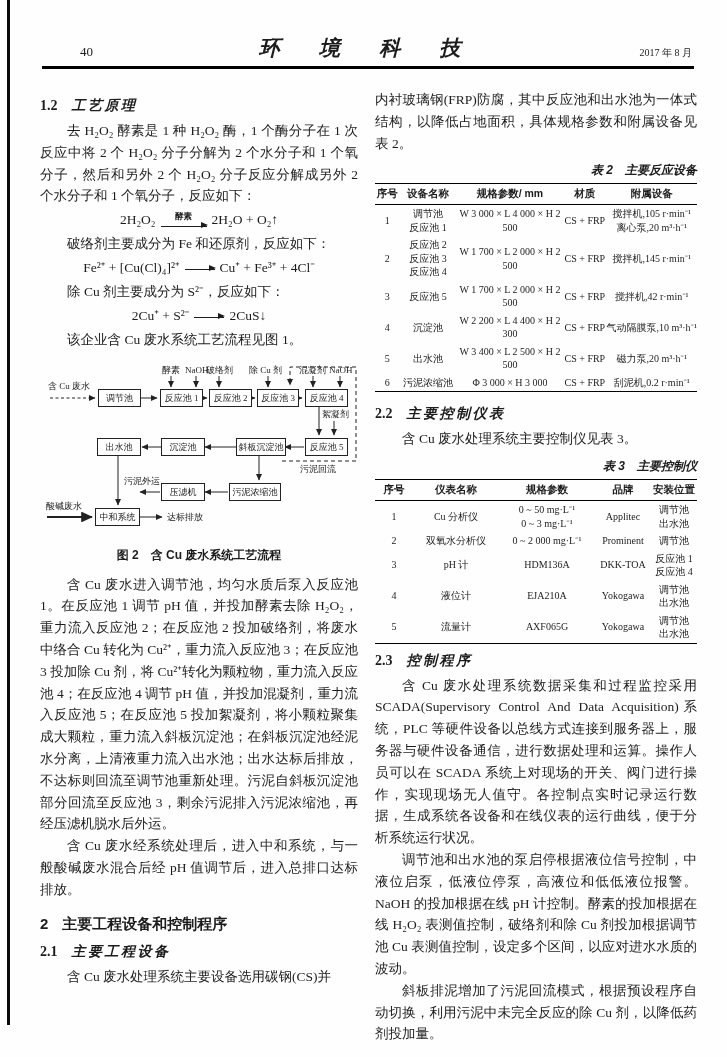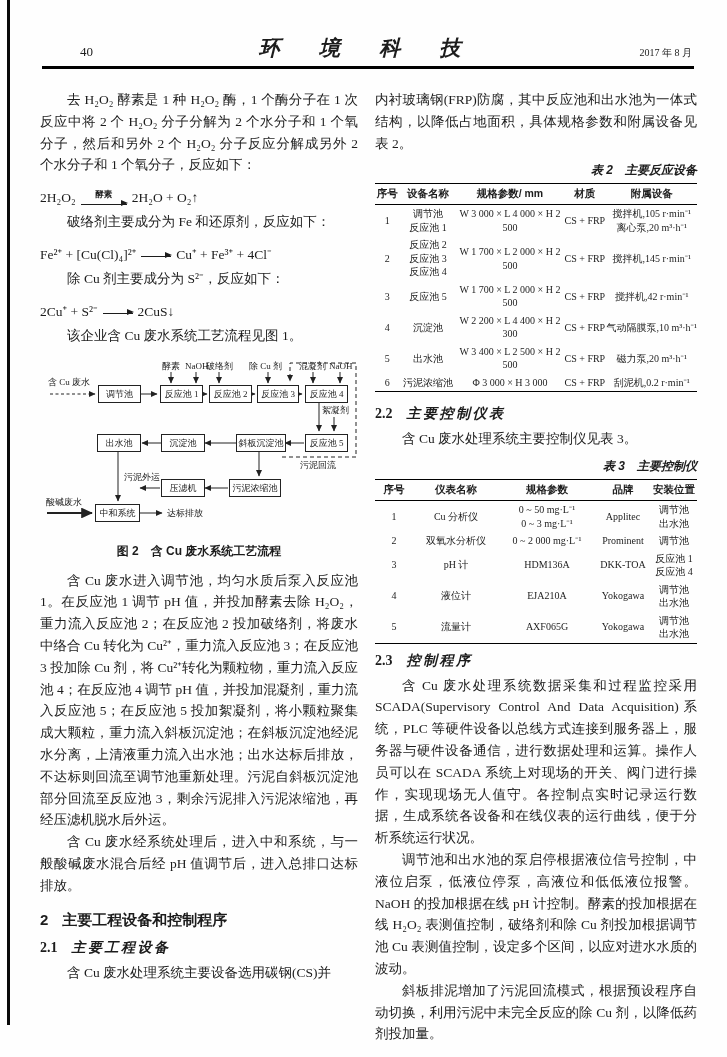--- a/index.html
+++ b/index.html
@@ -27,21 +27,21 @@
   .col-l{width:318px;flex:none;}
   .col-r{width:322px;flex:none;}
   p.body{margin:0;font-size:13.5px;line-height:21.8px;text-align:justify;}
   p.ind{text-indent:2em;}
   h3.sub{margin:7px 0 4px;font-size:14px;font-weight:bold;font-style:italic;line-height:20px;}
   h3.sub .hnum{font-style:normal;margin-right:14px;}
   h3.sub .htitle{letter-spacing:2.5px;}
   h2.main{font-family:"Liberation Sans",sans-serif;font-size:15px;font-weight:bold;margin:13px 0 8px;line-height:20px;}
   h2.main .hnum{margin-right:14px;}
   
-  .eq{font-size:13.5px;line-height:22px;margin:11px 0 2px;white-space:nowrap;}
+  .eq{text-align:center;font-size:13.5px;line-height:22px;margin:2px 0 2px;white-space:nowrap;}
   .rxn{display:inline-flex;flex-direction:column;align-items:center;vertical-align:middle;margin:0 5px;}
   .rxn-label{font-size:8.5px;font-weight:bold;line-height:9px;}
   .shaft{display:block;width:46px;height:1px;background:#1c1c1c;position:relative;margin:5px 0 4px;}
   .shaft.short{width:30px;}
   .shaft::after{content:"";position:absolute;right:-1px;top:-3.5px;
     border-left:7px solid #1c1c1c;border-top:3.5px solid transparent;border-bottom:3.5px solid transparent;}
   
   .figure{position:relative;width:330px;height:178px;margin:10px 0 2px -2px;}
   .figure svg{position:absolute;left:0;top:0;}
   .fnode{position:absolute;height:16px;border:1px solid #222;background:#fff;
@@ -66,20 +66,23 @@
   <div class="hdr">
     <span class="pageno">40</span>
     <span class="journal">环 境 科 技</span>
     <span class="date">2017 年 8 月</span>
   </div>
   <div class="hdr-rule"></div>
 
   <div class="cols">
 
     <div class="col-l">
+      <h3 class="sub">
+        <span class="hnum">1.2</span><span class="htitle">工艺原理</span>
+      </h3>
       <p class="body ind">去 H₂O₂ 酵素是 1 种 H₂O₂ 酶，1 个酶分子在 1 次反应中将 2 个 H₂O₂ 分子分解为 2 个水分子和 1 个氧分子，然后和另外 2 个 H₂O₂ 分子反应分解成另外 2 个水分子和 1 个氧分子，反应如下：</p>
 
       <div class="eq">
         <span>2H₂O₂</span><span class="rxn">
             <span class="rxn-label">酵素</span>
             <span class="shaft"></span>
           </span><span>2H₂O + O₂↑</span>
       </div>
       <p class="body ind">破络剂主要成分为 Fe 和还原剂，反应如下：</p>
       <div class="eq">

